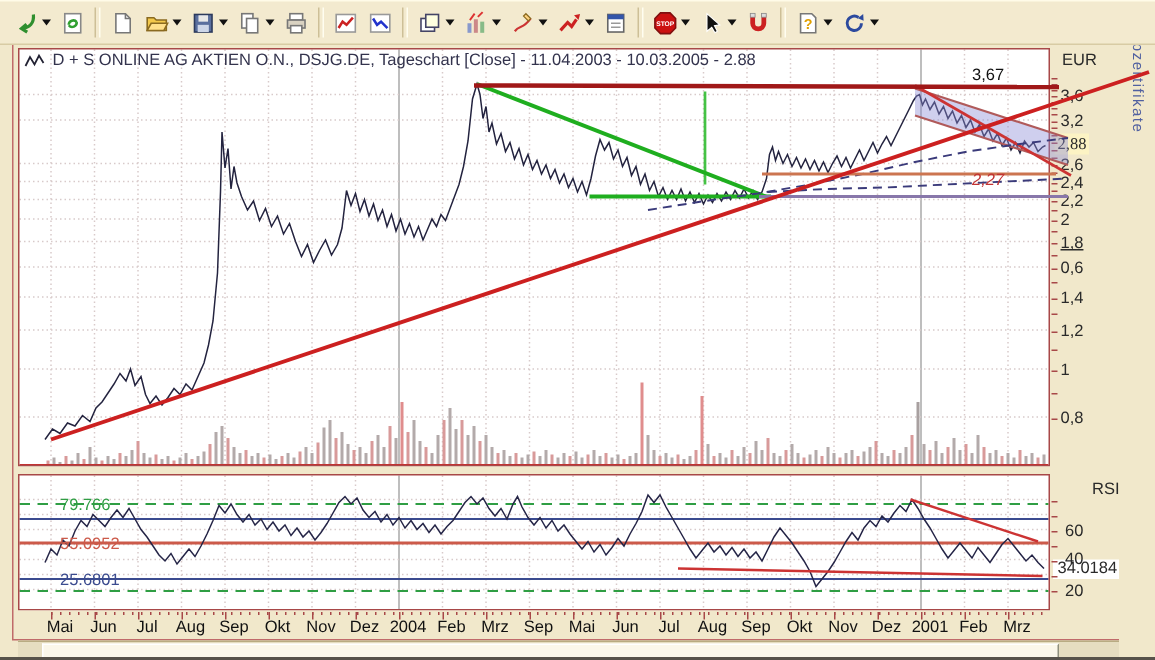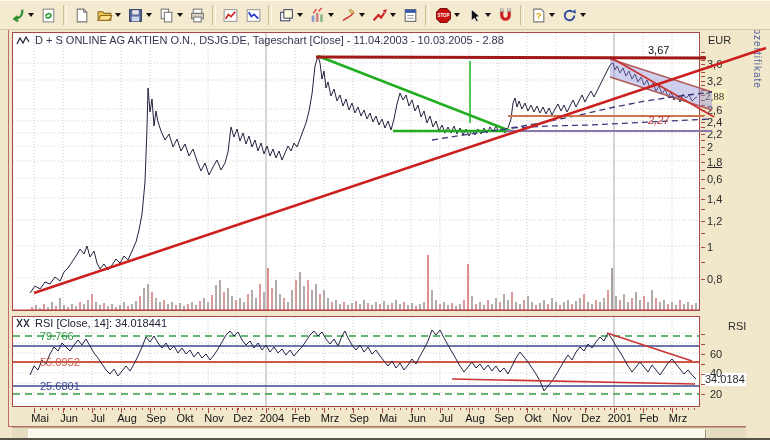--- a/index.html
+++ b/index.html
@@ -689,26 +689,20 @@
       <line x1="34" y1="293" x2="766" y2="48" stroke="#cc2020" stroke-width="2.6"></line>
     </svg>
 
   <div class="title-row">
     <svg width="15" height="11" viewBox="0 0 15 11">
       <polyline points="1,9 4,3 7,8 10,2 13,7" fill="none" stroke="#223" stroke-width="1.2"></polyline>
     </svg>
     <span>D + S ONLINE AG AKTIEN O.N., DSJG.DE, Tageschart [Close] - 11.04.2003 - 10.03.2005 - 2.88</span>
   </div>
 
-  <div class="rsi-title">
-    <svg width="16" height="10" viewBox="0 0 16 10">
-      <path d="M1 1 L6 9 M6 1 L1 9 M8 1 L13 9 M13 1 L8 9" stroke="#223" stroke-width="1.3" fill="none"></path>
-    </svg>
-    <span>RSI [Close, 14]: 34.018441</span>
-  </div>
 
   <div class="anno" style="left:648px;top:44px;color:#111;">3,67</div>
   <div class="anno" style="left:648px;top:114px;color:#c23333;font-style:italic;">2,27</div>
 
   <div class="scrollbar">
     <div class="thumb"></div>
   </div>
   <div class="bottom-line"></div>
 
   <div class="right-strip">

